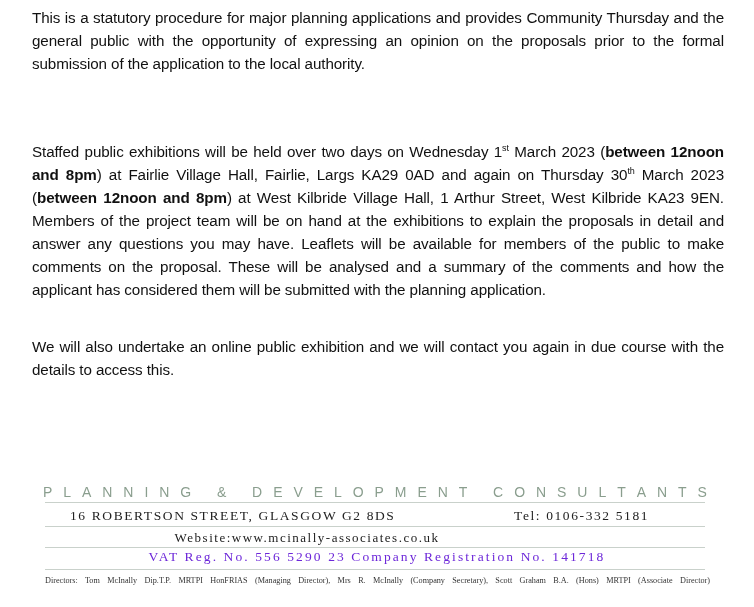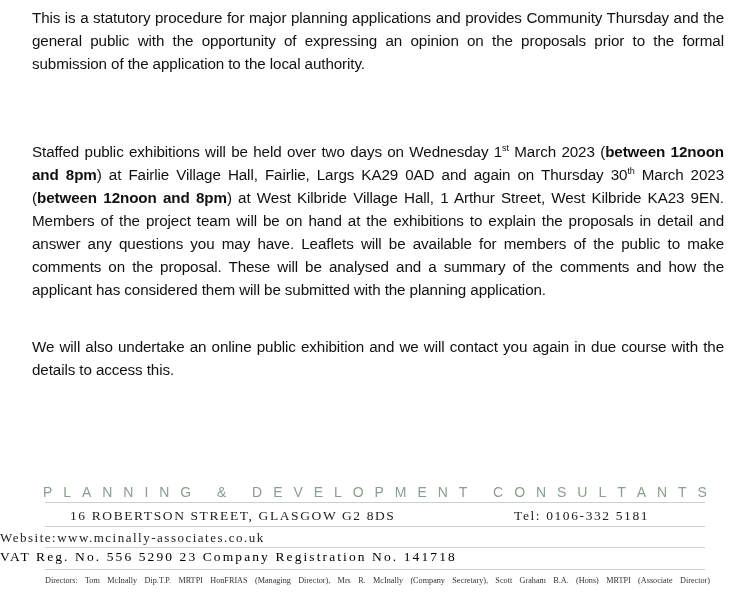--- a/index.html
+++ b/index.html
@@ -21,26 +21,26 @@
       font-family: "Liberation Sans", sans-serif; font-size: 14px; color: #8a9e8e;
       display: flex; justify-content: space-between; letter-spacing: 0;
     }
     .tagline span { display: inline-block; }
     .rule { position: absolute; left: 45px; width: 660px; height: 1px; background: #c9d1cb; }
     .addr {
       position: absolute; top: 508px; font-family: "Liberation Serif", serif;
       font-size: 13.5px; letter-spacing: 1.6px; color: #222;
     }
     .web {
-      position: absolute; top: 530px; left: 0; width: 614px; 
+      position: absolute; top: 530px; left: 0; width: 614px; text-align: center;
       font-family: "Liberation Serif", serif; font-size: 13px; letter-spacing: 1.5px; color: #222;
     }
     .vat {
-      position: absolute; top: 549px; left: 0; width: 754px; 
-      font-family: "Liberation Serif", serif; font-size: 13.5px; letter-spacing: 2.1px; color: #000000;
+      position: absolute; top: 549px; left: 0; width: 754px; text-align: center;
+      font-family: "Liberation Serif", serif; font-size: 13.5px; letter-spacing: 2.1px; color: #6d28d9;
     }
     .directors {
       position: absolute; top: 576px; left: 45px; width: 665px;
       font-family: "Liberation Serif", serif; font-size: 8.2px; color: #333;
       text-align: justify; text-align-last: justify; white-space: nowrap;
     }
   </style>
 </head>
 <body>
 

